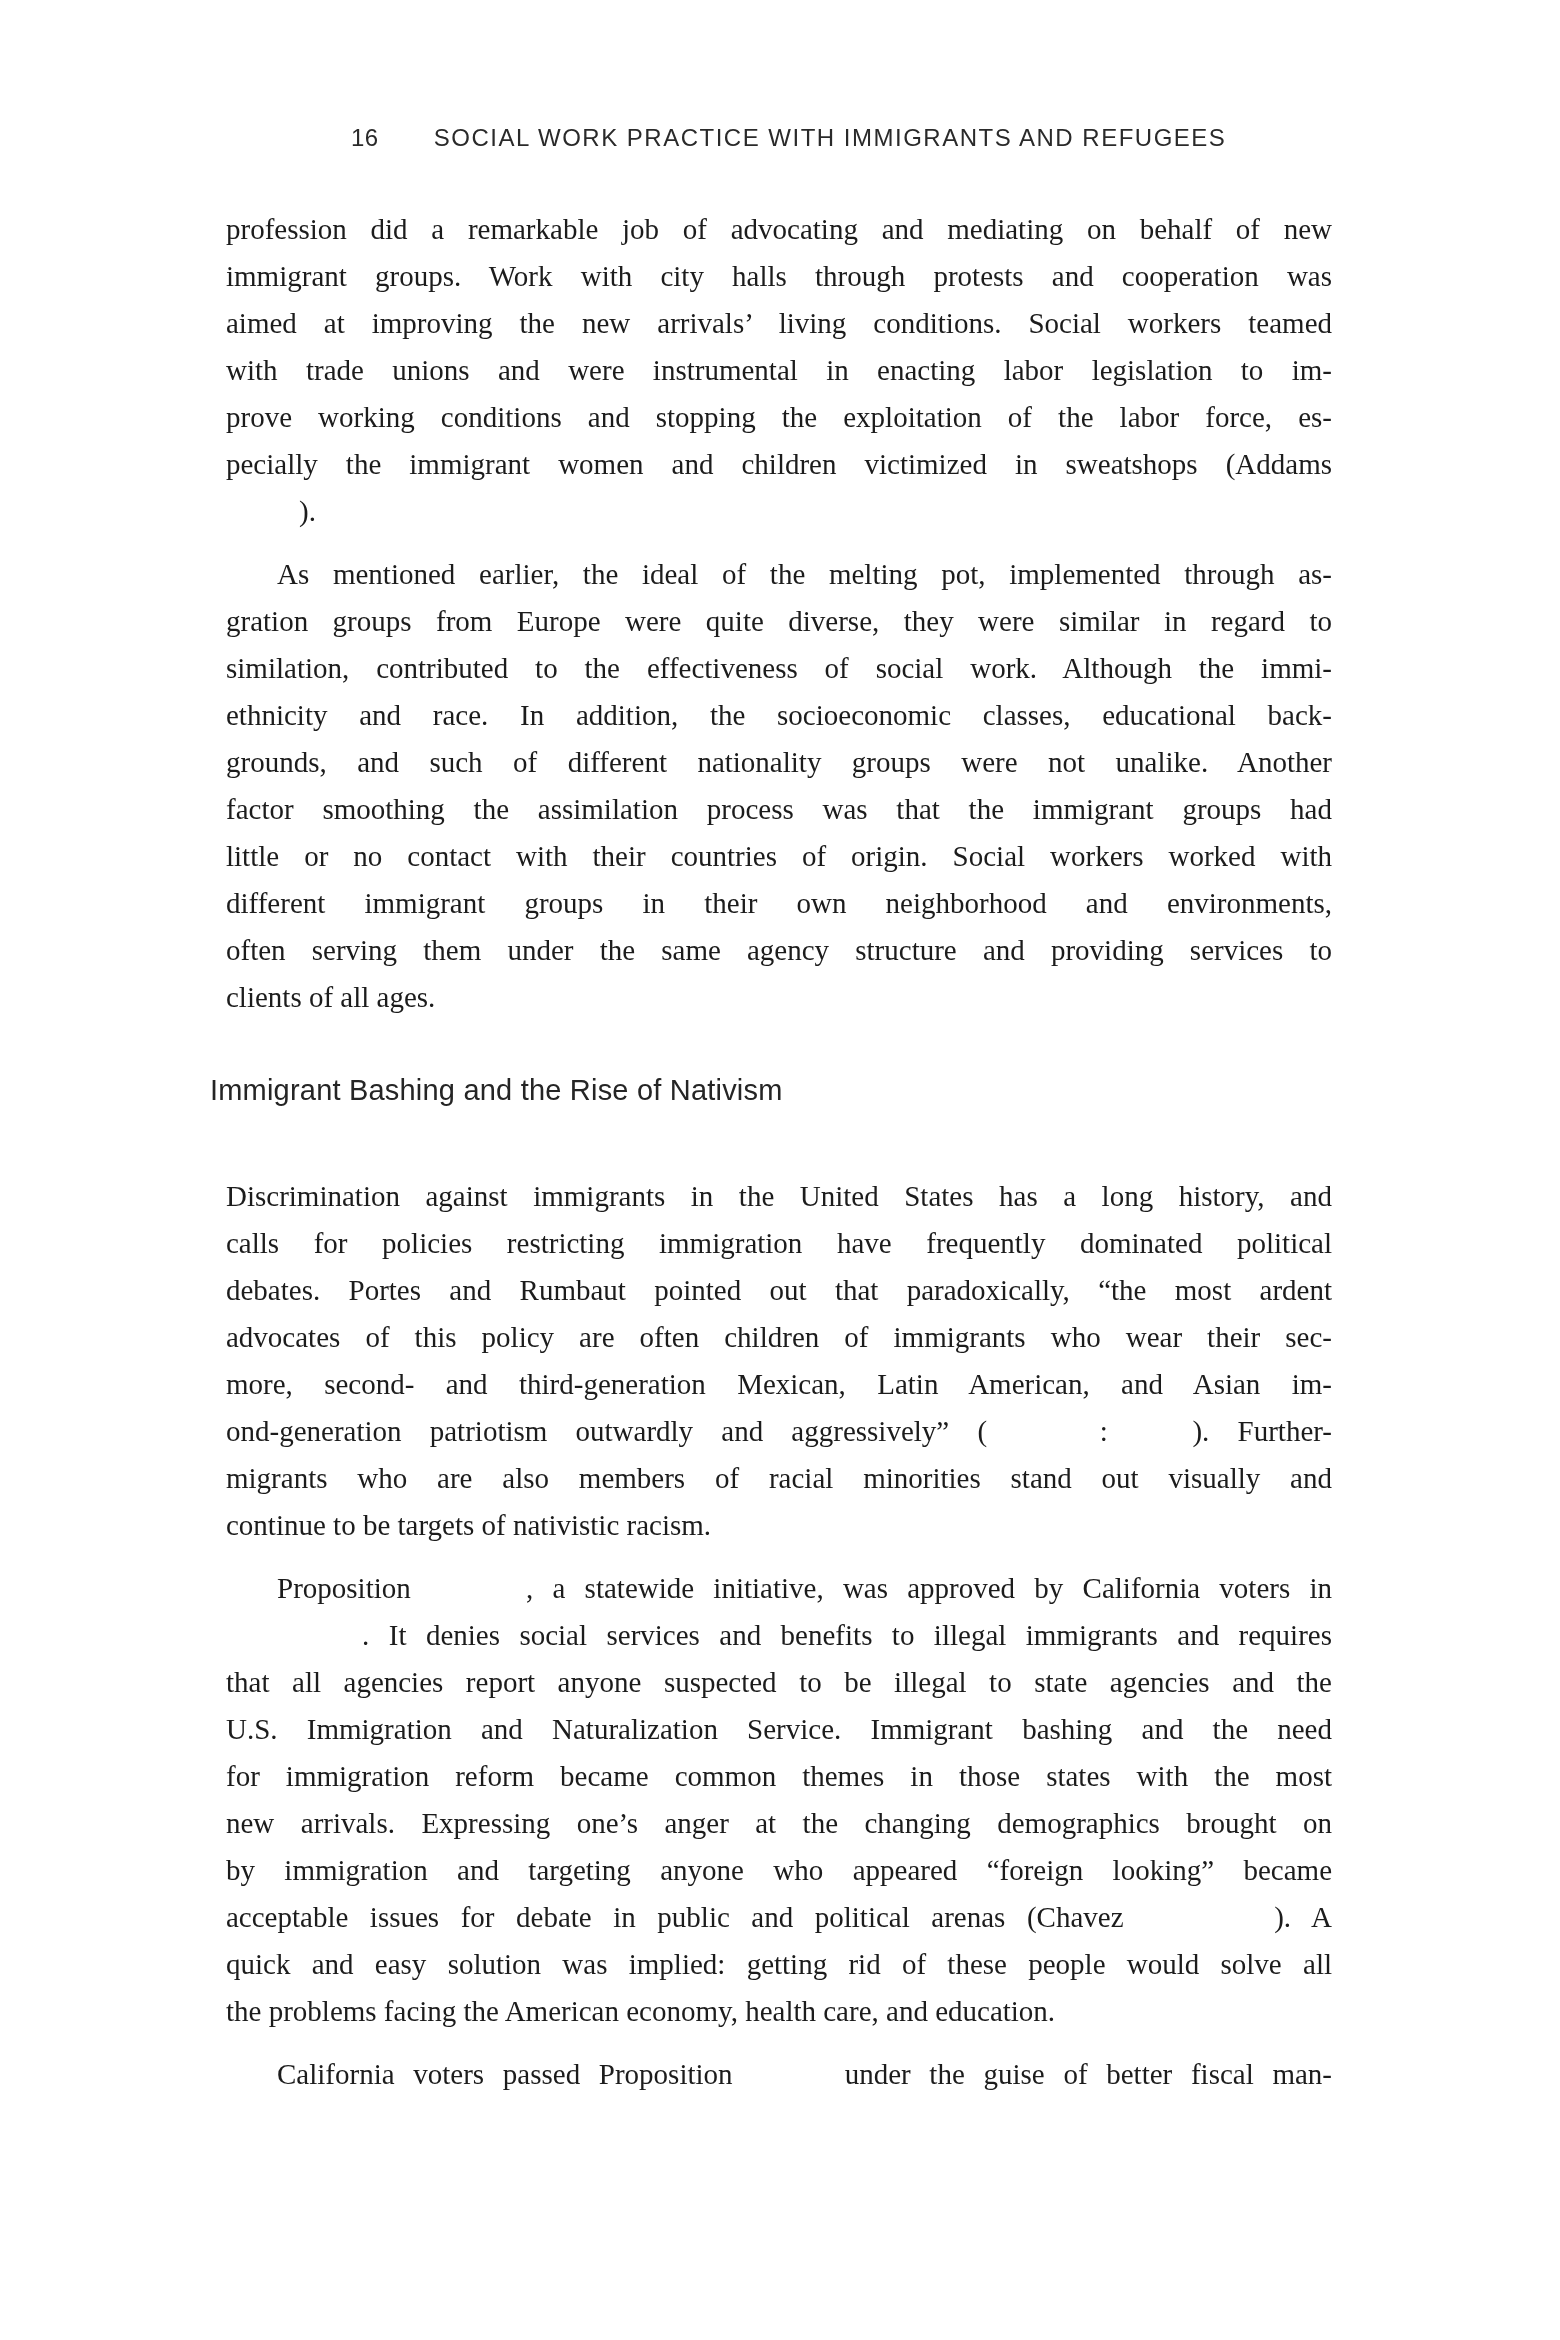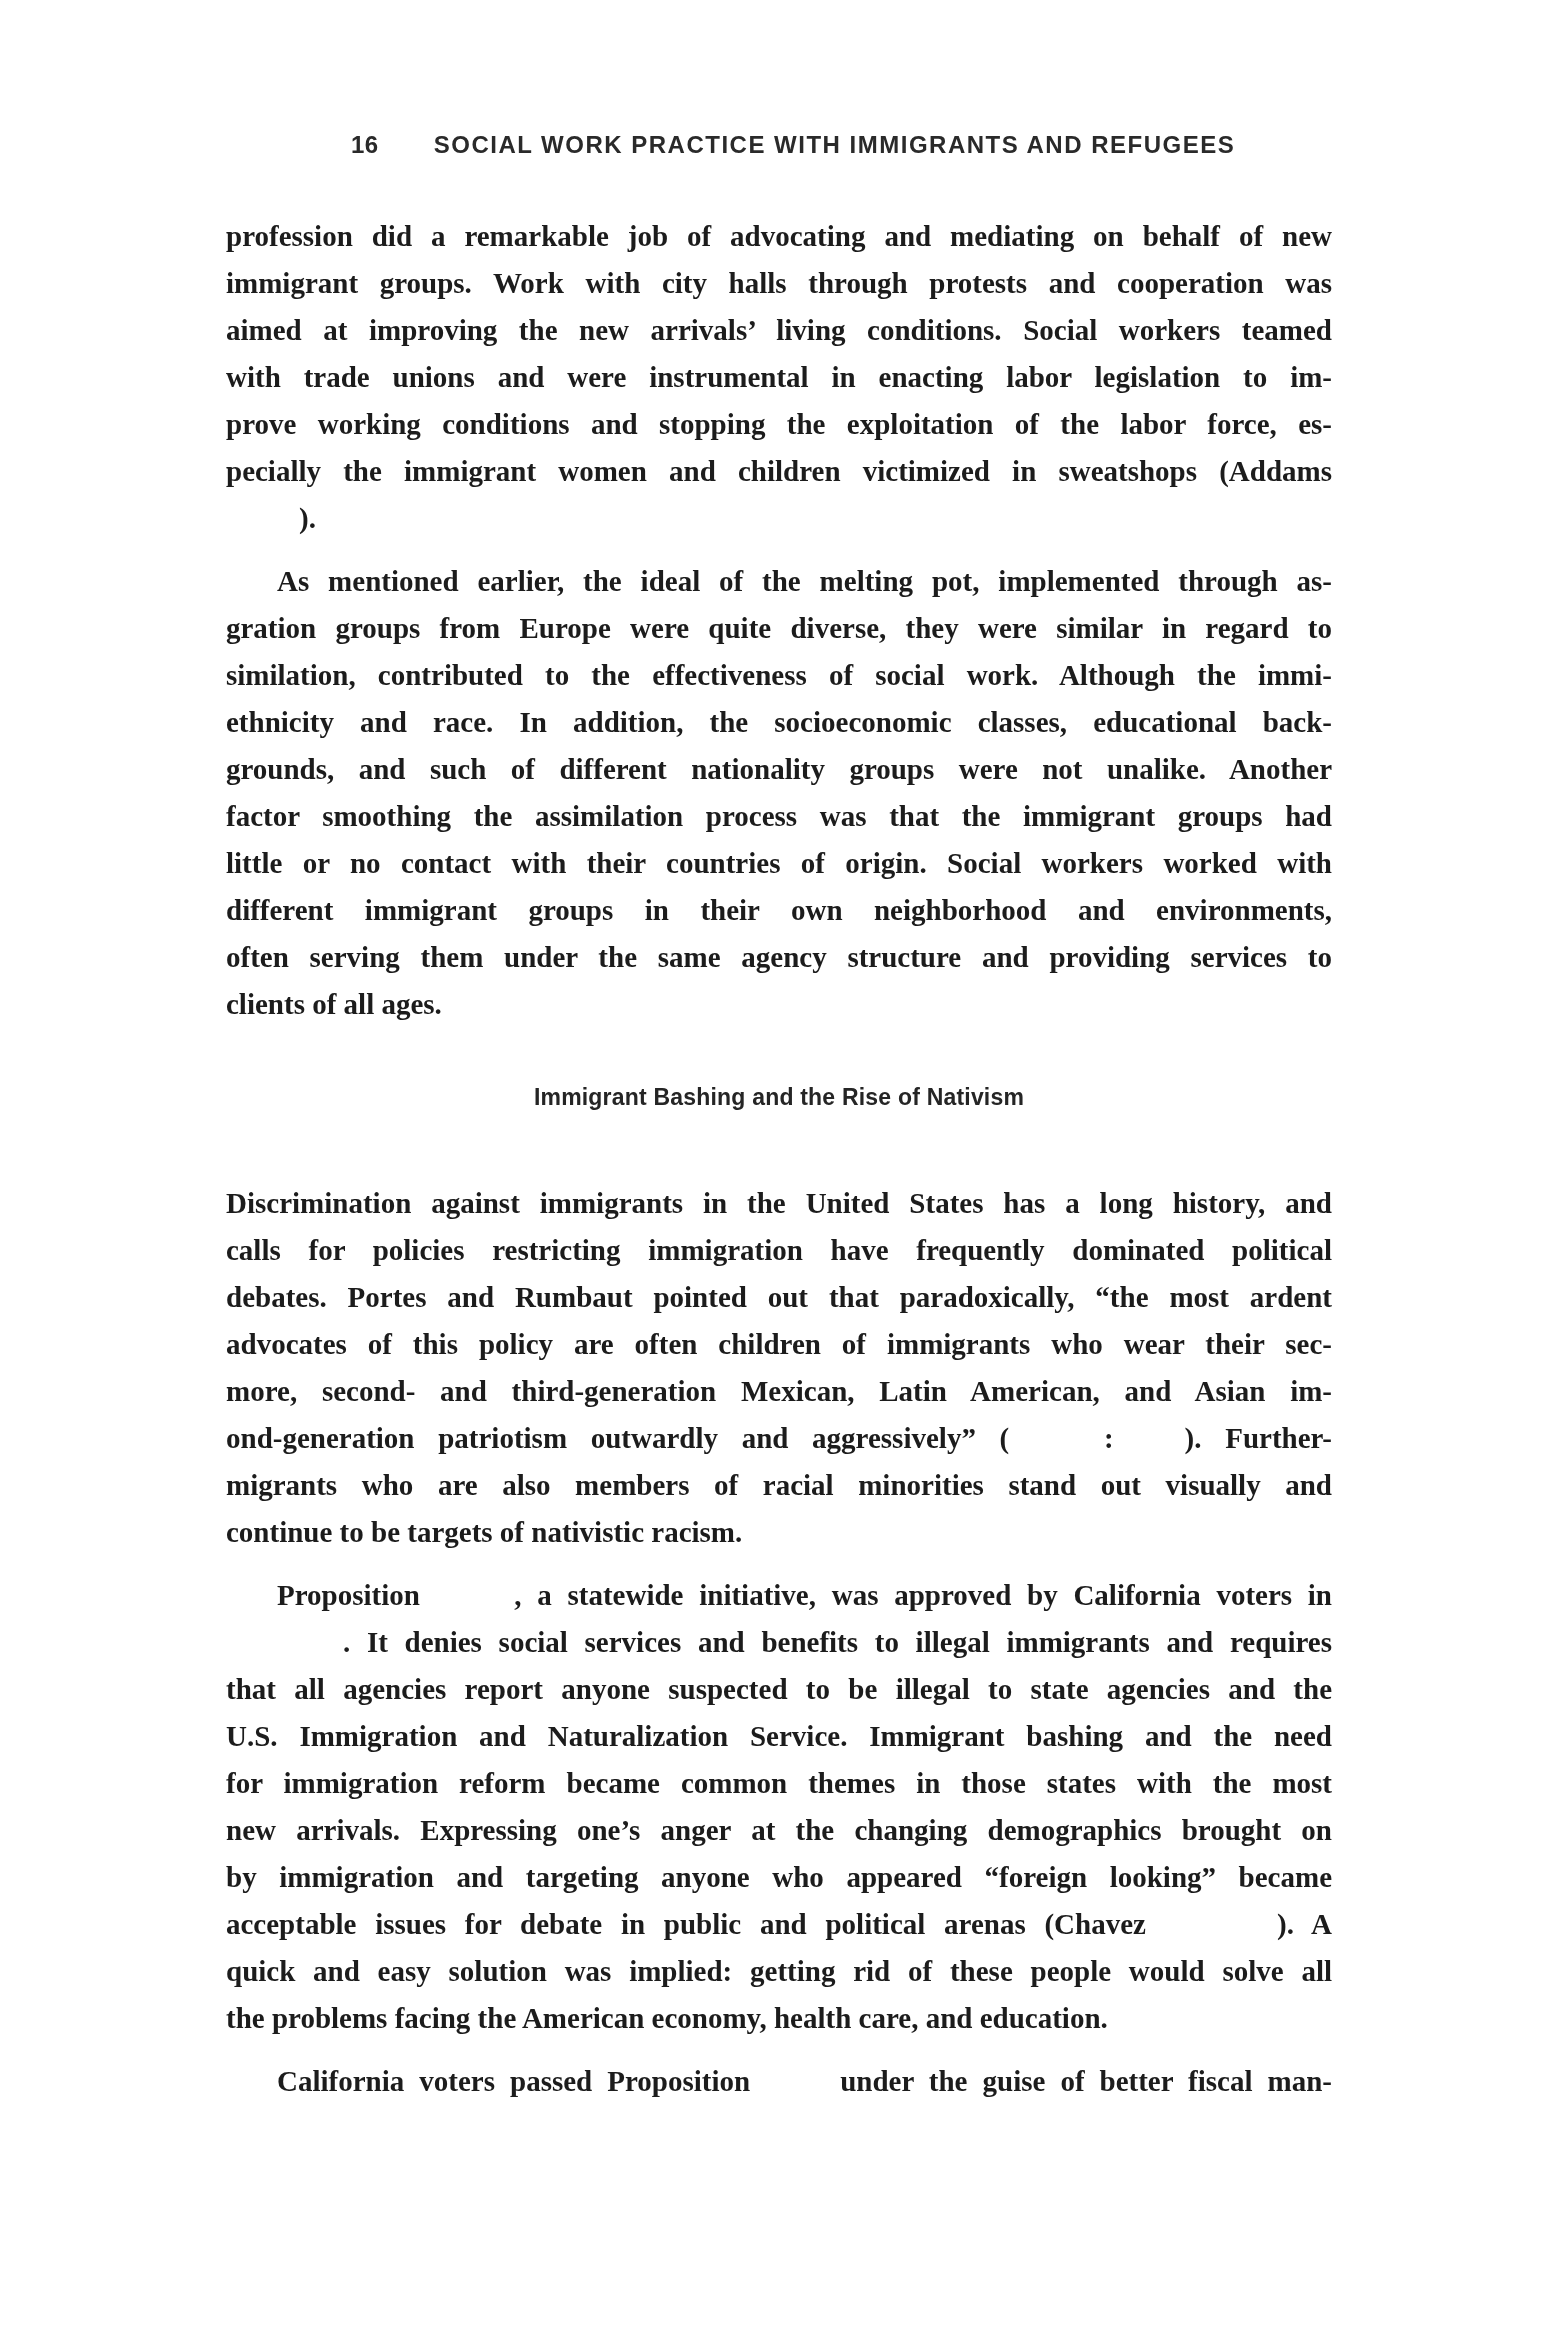--- a/index.html
+++ b/index.html
@@ -13,23 +13,22 @@
     height: 2341px;
     margin: 0 auto;
     background: #ffffff;
     overflow: hidden;
     font-family: "Liberation Serif", serif;
     color: #1c1c1c;
   }
   .content-column {
     position: absolute;
     left: 210px;
-    top: 129px;
+    top: 122px;
     width: 1138px;
-    font-weight: bold;
   }
   .running-header {
     font-family: "Liberation Sans", sans-serif;
     font-size: 24px;
     line-height: 32px;
     color: #2a2a2a;
     padding-left: 141px;
     display: flex;
     gap: 55px;
     white-space: nowrap;
@@ -56,24 +55,24 @@
   .line-just {
     text-align: justify;
     text-align-last: justify;
   }
   .line-left {
     text-align: left;
     text-align-last: left;
   }
   .section-heading {
     font-family: "Liberation Sans", sans-serif;
-    font-size: 23px;
+    font-size: 29px;
     line-height: 38px;
     color: #252525;
-    text-align: center;
+    text-align: left;
     letter-spacing: 0.2px;
     margin: 50px 0 64px 0;
   }
 </style>
 </head>
 <body>
 
 <div class="page">
   <div class="content-column">
 

